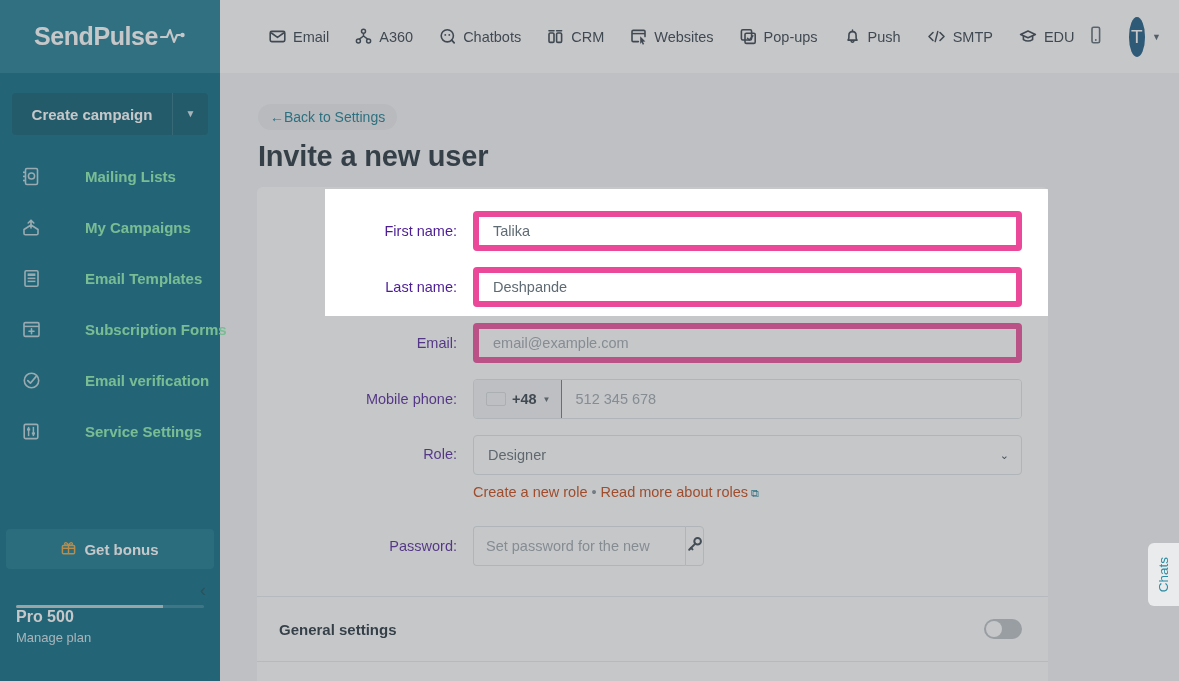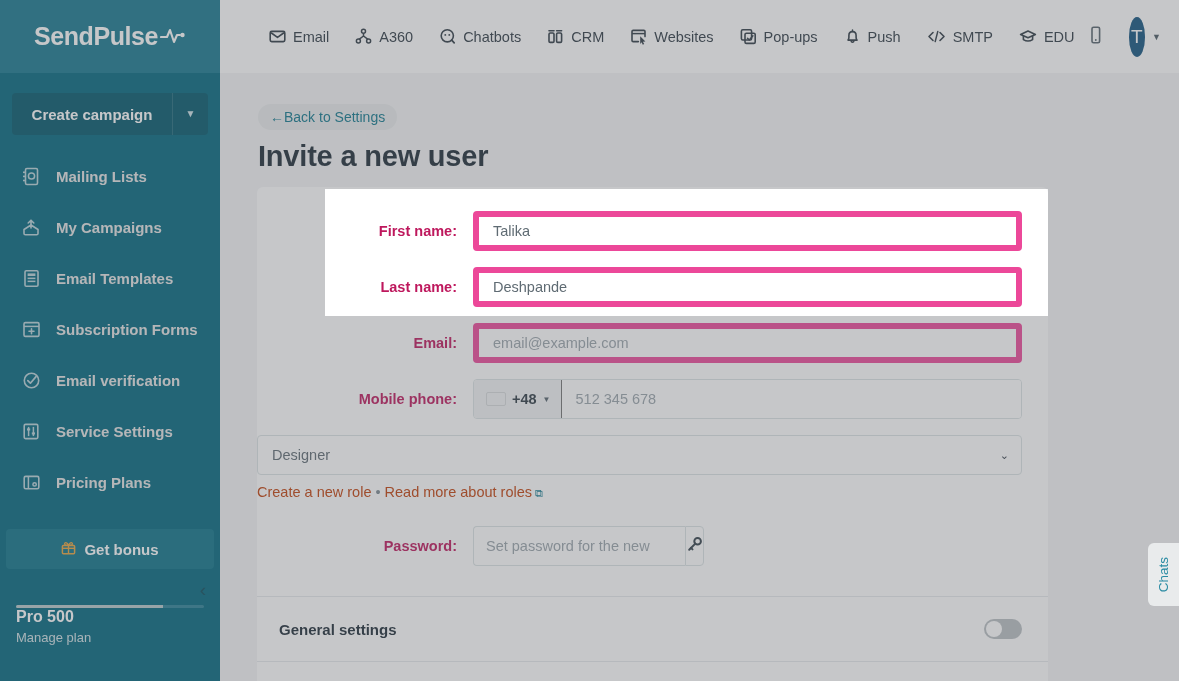--- a/index.html
+++ b/index.html
@@ -50,22 +50,23 @@
     width: 36px; text-align: center;
     border-left: 1px solid rgba(255,255,255,.13);
     color: #cfe3e9; font-size: 10px; line-height: 42px; height: 42px;
   }
 
   .nav-list { margin-top: 16px; }
   .nav-item {
     height: 51px;
     display: flex; align-items: center;
     padding-left: 20px;
-    color: #e5e5e5; font-size: 15px; font-weight: bold;
+    color: #86efac; font-size: 15px; font-weight: bold;
     cursor: pointer;
+    gap: 29px;
   }
   .nav-item .nav-icon {
     width: 22px; height: 22px; margin-right: 14px;
     display: flex; align-items: center; justify-content: center;
     flex: 0 0 22px;
   }
   .nav-item .nav-icon svg { display: block; }
   .nav-item .nav-label { white-space: nowrap; }
 
   #get-bonus {
@@ -170,21 +171,21 @@
   .form-row {
     display: flex; align-items: center;
     padding: 0 26px 0 0;
     margin-bottom: 16px;
     position: relative;
   }
   .form-row .lbl {
     width: 216px;
     text-align: right;
     padding-right: 16px;
-    font-size: 14.5px; font-weight: bold; color: #be185d;
+    font-size: 14.5px; font-weight: normal; color: #4c1d95;
     flex: 0 0 216px;
   }
   .form-row .ctrl { flex: 1; }
 
   .txt {
     width: 100%; height: 40px;
     border: 6px solid #ec4899;
     border-radius: 4px;
     padding: 0 14px;
     font-family: "Liberation Sans", sans-serif;
@@ -401,30 +402,20 @@
               <rect x="2.2" y="2.4" width="13.6" height="14.2" rx="1.3" fill="none" stroke="#b9d3da" stroke-width="1.6"></rect>
               <line x1="6.6" y1="4.9" x2="6.6" y2="14.1" stroke="#b9d3da" stroke-width="1.5"></line>
               <line x1="11.4" y1="4.9" x2="11.4" y2="14.1" stroke="#b9d3da" stroke-width="1.5"></line>
               <rect x="5" y="6.4" width="3.2" height="2.1" fill="#b9d3da"></rect>
               <rect x="9.8" y="10.4" width="3.2" height="2.1" fill="#b9d3da"></rect>
             </svg>
         </span>
         <span class="nav-label">Service Settings</span>
       </div>
 
-      <div class="nav-item">
-        <span class="nav-icon">
-          <svg width="19" height="19" viewBox="0 0 19 19">
-              <rect x="2.2" y="3.4" width="14.6" height="12.4" rx="1.5" fill="none" stroke="#b9d3da" stroke-width="1.6"></rect>
-              <line x1="6.4" y1="3.4" x2="6.4" y2="15.8" stroke="#b9d3da" stroke-width="1.5"></line>
-              <circle cx="12.6" cy="11.4" r="1.7" fill="none" stroke="#b9d3da" stroke-width="1.5"></circle>
-            </svg>
-        </span>
-        <span class="nav-label">Pricing Plans</span>
-      </div>
 
     </nav>
 
     <div id="get-bonus">
       <span class="gift">
         <svg width="15" height="15" viewBox="0 0 15 15">
             <rect x="1.4" y="5.4" width="12.2" height="8.4" rx="1" fill="none" stroke="#e8a33d" stroke-width="1.5"></rect>
             <line x1="1.4" y1="8.3" x2="13.6" y2="8.3" stroke="#e8a33d" stroke-width="1.4"></line>
             <line x1="7.5" y1="5.4" x2="7.5" y2="13.8" stroke="#e8a33d" stroke-width="1.4"></line>
             <path d="M7.5 5.2 C6.2 2.2 3.4 2 3.6 4 C3.8 5.4 6 5.3 7.5 5.2 Z M7.5 5.2 C8.8 2.2 11.6 2 11.4 4 C11.2 5.4 9 5.3 7.5 5.2 Z" fill="none" stroke="#e8a33d" stroke-width="1.3"></path>
@@ -605,20 +596,21 @@
               </span>
               <span class="code">+48</span>
               <span class="car">▼</span>
             </div>
             <input class="phone-input" type="text" placeholder="512 345 678" style="">
           </div>
         </div>
       </div>
 
       <div class="form-row" style="align-items:flex-start;">
+        <div class="lbl" style="padding-top:11px;">Role:</div>
         <div class="ctrl">
           <div class="sel-wrap">
             <select class="sel">
               <option>Designer</option>
             </select>
             <span class="sel-caret">⌄</span>
           </div>
           <div class="role-links">
             <a>Create a new role</a><span class="dot">•</span><a>Read more about roles</a><span class="ext-ico">⧉</span>
           </div>

